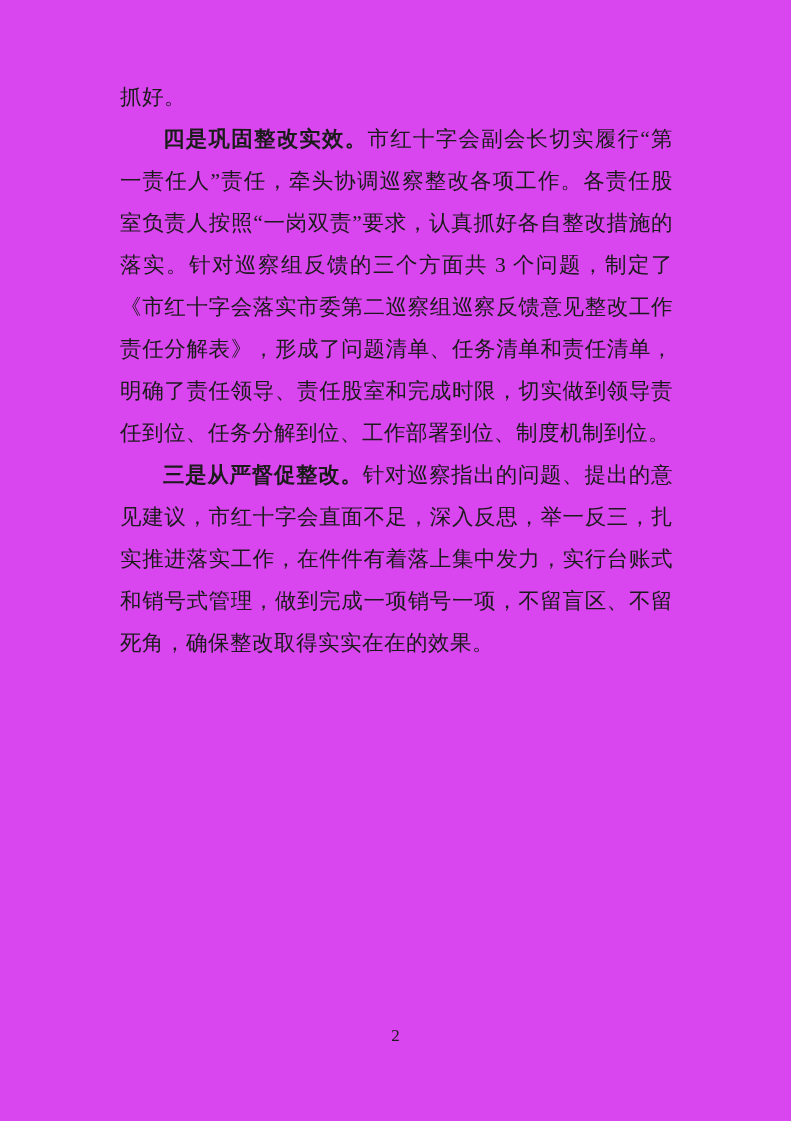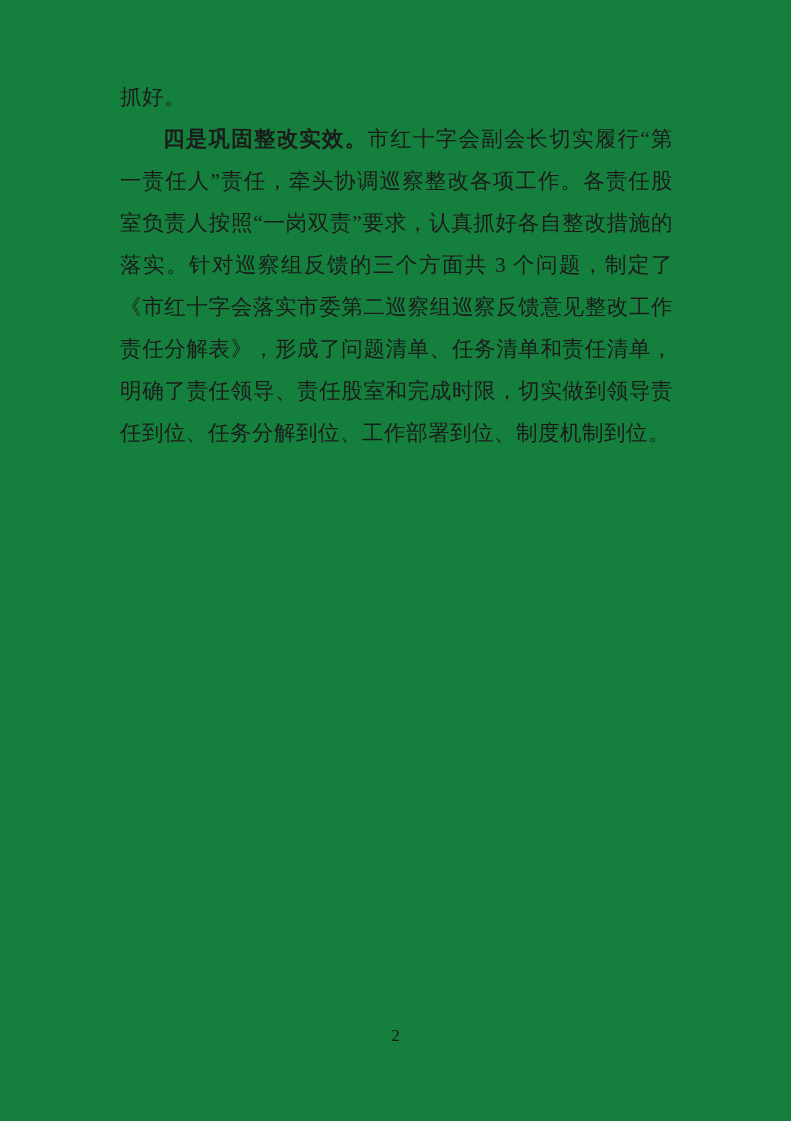--- a/index.html
+++ b/index.html
@@ -5,21 +5,21 @@
   * { box-sizing: border-box; }
   html, body {
     margin: 0;
     padding: 0;
     background: #ffffff;
   }
   .page {
     position: relative;
     width: 791px;
     height: 1121px;
-    background: #15803d;
+    background: #d946ef;
     overflow: hidden;
     font-family: "Liberation Serif", "DejaVu Serif", serif;
     color: #1b1b1b;
   }
   .content {
     position: absolute;
     left: 120px;
     top: 76px;
     width: 553px;
     font-size: 21.5px;
@@ -53,18 +53,19 @@
 <body>
 
 <div class="page">
   <div class="content">
 
     <p class="para no-indent"><span>抓好。</span></p>
 
 
     <p class="para"><span class="lead">四是巩固整改实效。</span><span>市红十字会副会长切实履行“第一责任人”责任，牵头协调巡察整改各项工作。各责任股室负责人按照“一岗双责”要求，认真抓好各自整改措施的落实。针对巡察组反馈的三个方面共 3 个问题，制定了《市红十字会落实市委第二巡察组巡察反馈意见整改工作责任分解表》，形成了问题清单、任务清单和责任清单，明确了责任领导、责任股室和完成时限，切实做到领导责任到位、任务分解到位、工作部署到位、制度机制到位。</span></p>
 
+    <p class="para"><span class="lead">三是从严督促整改。</span><span>针对巡察指出的问题、提出的意见建议，市红十字会直面不足，深入反思，举一反三，扎实推进落实工作，在件件有着落上集中发力，实行台账式和销号式管理，做到完成一项销号一项，不留盲区、不留死角，确保整改取得实实在在的效果。</span></p>
 
 
   </div>
 
   <div class="footer">2</div>
 </div>
 
 </body></html>

